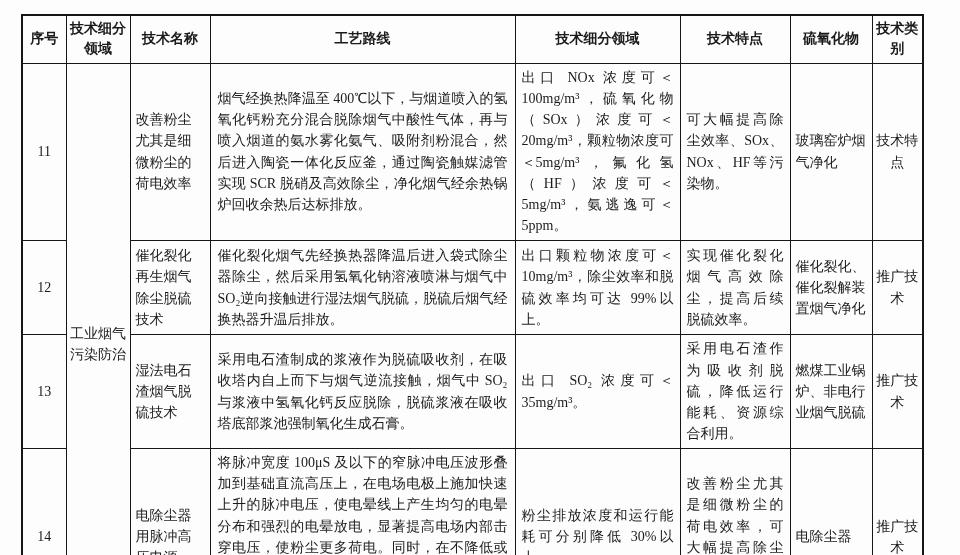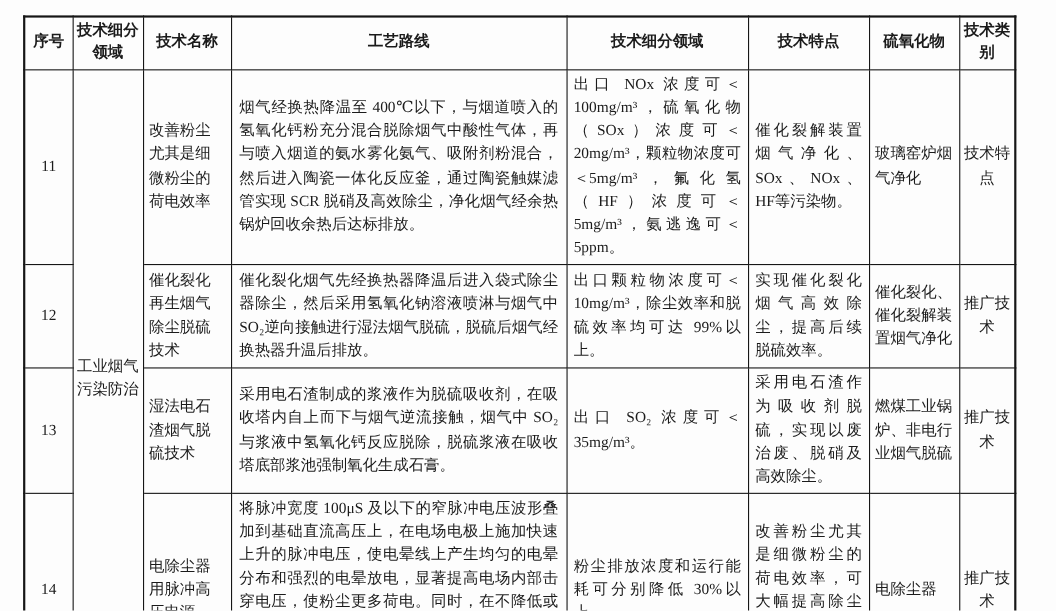--- a/index.html
+++ b/index.html
@@ -29,21 +29,21 @@
     overflow:hidden;
   }
   th{font-weight:bold;text-align:center;padding:2px 3px;line-height:1.45;}
   thead tr{height:48px;padding-left:12px;}
   tr.r0{height:146px;}
   tr.r1{height:89px;}
   tr.r2{height:83px;}
   tr.r3{height:140px;}
   td.center{text-align:center;padding:3px 3px;}
   td.justify{text-align:justify;text-justify:inter-ideograph;}
-  td.proc{text-align:justify;text-justify:inter-ideograph;padding:3px 7px;}
+  td.proc{text-align:justify;text-justify:inter-ideograph;padding:3px 7px;font-family:Liberation Serif, serif;}
   td.namecell{padding:3px 5px;}
   td.scopecell{padding:15px 5px;font-family:Liberation Serif, serif;}
 </style>
 </head>
 <body>
 
 <div class="page">
   <table>
     <colgroup>
       <col class="c-no">
@@ -67,39 +67,39 @@
         <th>技术类别</th>
       </tr>
     </thead>
     <tbody>
       <tr class="r0">
         <td class="center">11</td>
         <td class="center" rowspan="4">工业烟气污染防治</td>
         <td class="namecell">改善粉尘尤其是细微粉尘的荷电效率</td>
         <td class="proc">烟气经换热降温至 400℃以下，与烟道喷入的氢氧化钙粉充分混合脱除烟气中酸性气体，再与喷入烟道的氨水雾化氨气、吸附剂粉混合，然后进入陶瓷一体化反应釜，通过陶瓷触媒滤管实现 SCR 脱硝及高效除尘，净化烟气经余热锅炉回收余热后达标排放。</td>
         <td class="justify">出口 NOx 浓度可＜100mg/m³，硫氧化物（SOx）浓度可＜20mg/m³，颗粒物浓度可＜5mg/m³，氟化氢（HF）浓度可＜5mg/m³，氨逃逸可＜5ppm。</td>
-        <td class="justify">催化裂解装置烟气净化、SOx、NOx、HF等污染物。</td>
+        <td class="justify">可大幅提高除尘效率、SOx、NOx、HF等污染物。</td>
         <td class="scopecell">玻璃窑炉烟气净化</td>
         <td class="center">技术特点</td>
       </tr>
       <tr class="r1">
         <td class="center">12</td>
         <td class="namecell">催化裂化再生烟气除尘脱硫技术</td>
         <td class="proc">催化裂化烟气先经换热器降温后进入袋式除尘器除尘，然后采用氢氧化钠溶液喷淋与烟气中SO₂逆向接触进行湿法烟气脱硫，脱硫后烟气经换热器升温后排放。</td>
         <td class="justify">出口颗粒物浓度可＜10mg/m³，除尘效率和脱硫效率均可达 99%以上。</td>
         <td class="justify">实现催化裂化烟气高效除尘，提高后续脱硫效率。</td>
         <td class="scopecell">催化裂化、催化裂解装置烟气净化</td>
         <td class="center">推广技术</td>
       </tr>
       <tr class="r2">
         <td class="center">13</td>
         <td class="namecell">湿法电石渣烟气脱硫技术</td>
         <td class="proc">采用电石渣制成的浆液作为脱硫吸收剂，在吸收塔内自上而下与烟气逆流接触，烟气中 SO₂ 与浆液中氢氧化钙反应脱除，脱硫浆液在吸收塔底部浆池强制氧化生成石膏。</td>
         <td class="justify">出口 SO₂ 浓度可＜35mg/m³。</td>
-        <td class="justify">采用电石渣作为吸收剂脱硫，实现以废治废、脱硝及高效除尘。</td>
+        <td class="justify">采用电石渣作为吸收剂脱硫，降低运行能耗、资源综合利用。</td>
         <td class="scopecell">燃煤工业锅炉、非电行业烟气脱硫</td>
         <td class="center">推广技术</td>
       </tr>
       <tr class="r3">
         <td class="center">14</td>
         <td class="namecell">电除尘器用脉冲高压电源</td>
         <td class="proc">将脉冲宽度 100μS 及以下的窄脉冲电压波形叠加到基础直流高压上，在电场电极上施加快速上升的脉冲电压，使电晕线上产生均匀的电晕分布和强烈的电晕放电，显著提高电场内部击穿电压，使粉尘更多荷电。同时，在不降低或提高峰值电压的情况下，通过改变脉冲重复频率调节电晕电流，实现在较低的电流密度下收尘。</td>
         <td class="justify">粉尘排放浓度和运行能耗可分别降低 30%以上。</td>
         <td class="justify">改善粉尘尤其是细微粉尘的荷电效率，可大幅提高除尘效率、降低运行能耗。</td>
         <td class="scopecell">电除尘器</td>

